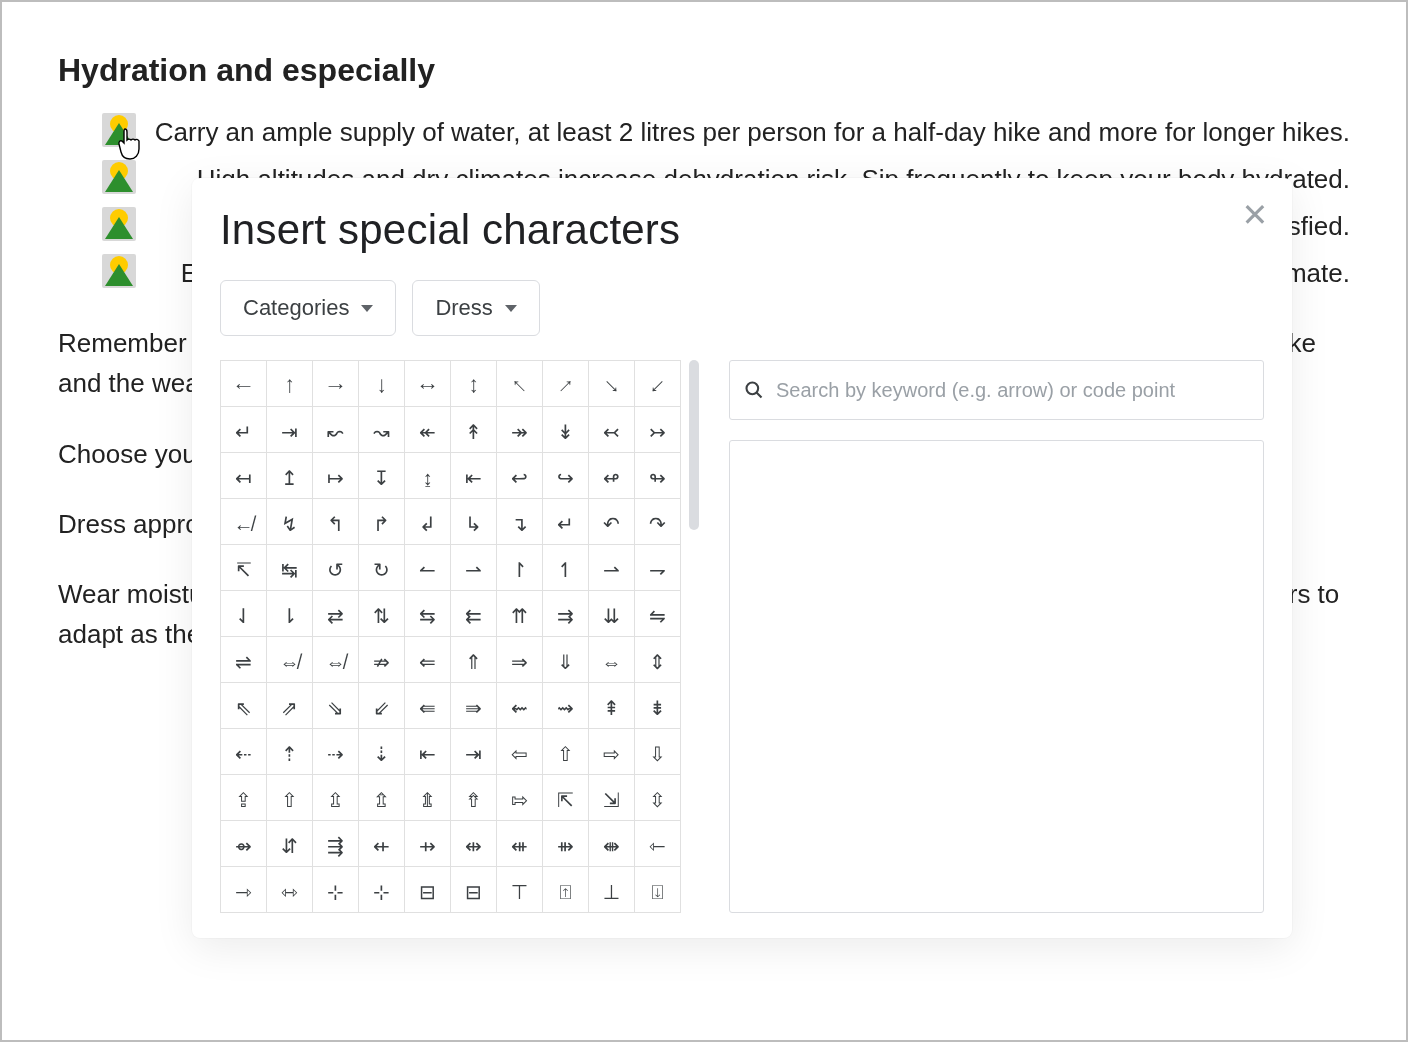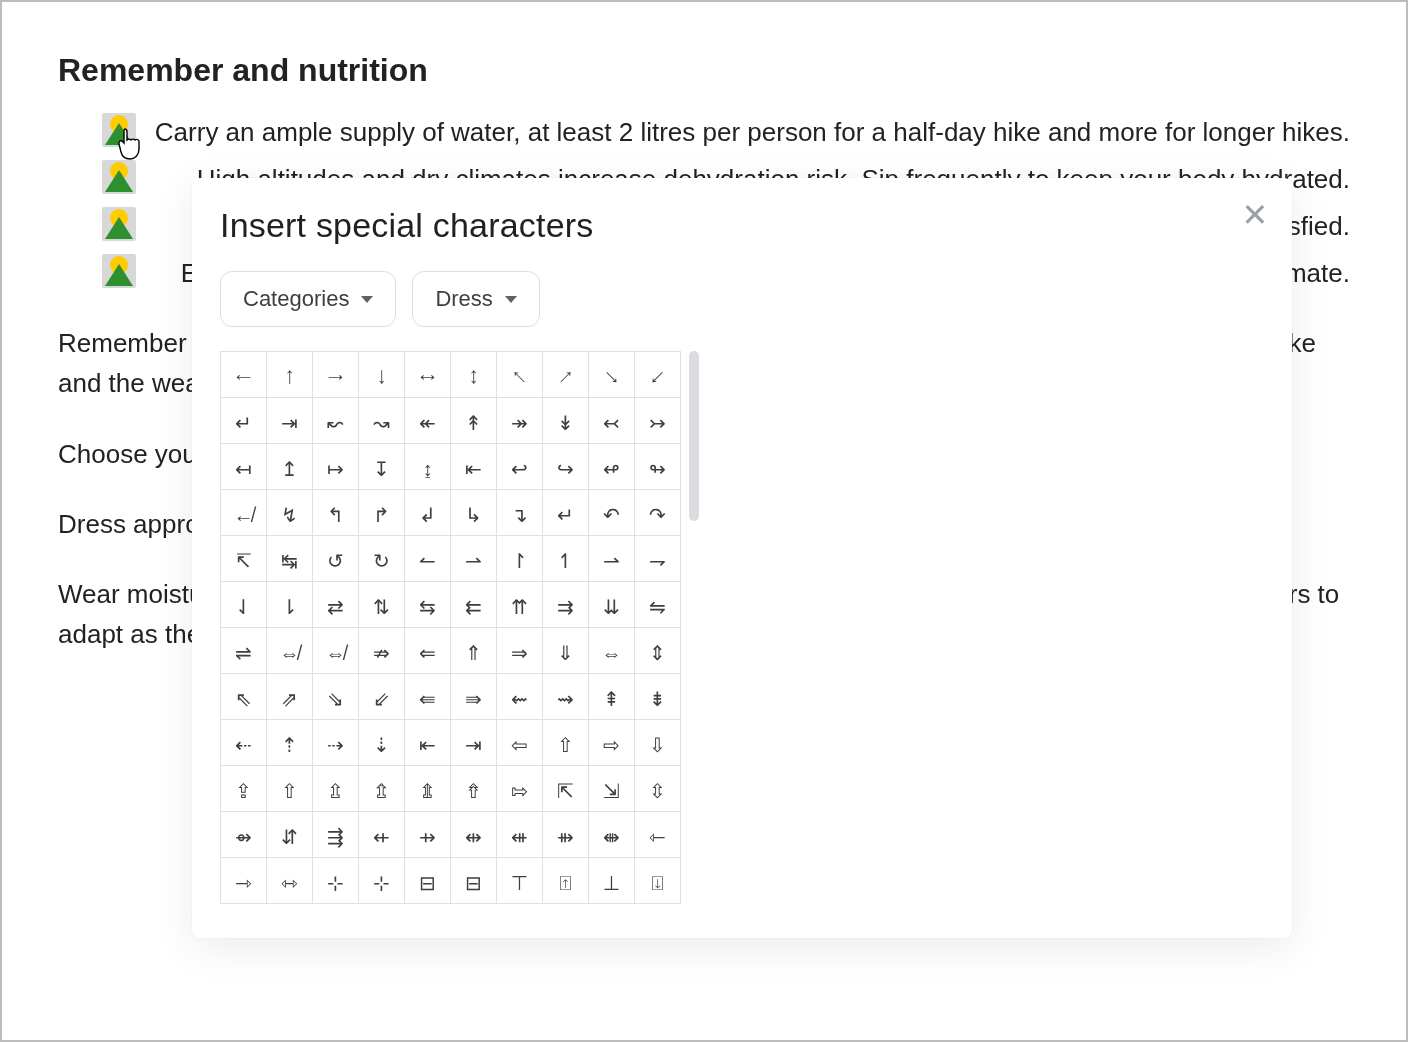--- a/index.html
+++ b/index.html
@@ -69,21 +69,21 @@
       top: 176px;
       width: 1100px;
       height: 760px;
       background: #fff;
       border-radius: 8px;
       box-shadow: 0 10px 40px rgba(0,0,0,0.08), 0 0 0 1px rgba(0,0,0,0.02);
       padding: 28px 28px 10px 28px;
     }
     .dialog-title {
       font-family: "Google Sans", "Segoe UI", Arial, sans-serif;
-      font-size: 34px;
+      font-size: 42px;
       font-weight: 400;
       color: #202124;
       letter-spacing: 0.2px;
     }
     .close-btn {
       position: absolute;
       right: 22px;
       top: 22px;
       width: 30px; height: 30px;
       display:flex; align-items:center; justify-content:center;
@@ -93,21 +93,21 @@
       font-family: Arial;
       line-height: 1;
     }
     .dropdown-row {
       display: flex;
       gap: 16px;
       margin-top: 26px;
     }
     .dd {
       border: 1px solid #dadce0;
-      border-radius: 12px;
+      border-radius: 6px;
       padding: 14px 22px;
       font-size: 22px;
       color: #3c4043;
       display: flex;
       align-items: center;
       gap: 12px;
       cursor: pointer;
       background: #fff;
     }
     .dd .caret {
@@ -183,21 +183,21 @@
       border: 1px solid #dadce0;
       border-radius: 3px;
       flex: 1;
     }
     .mag { display:flex; align-items:center; justify-content:center; }
   </style>
 </head>
 <body>
 
 <div class="doc">
-  <h2>Remember and nutrition</h2>
+  <h2>Hydration and especially</h2>
   <div class="bullets">
 
   <div class="bullet-row">
         <div class="bullet-icon-wrap">
           <div class="bullet-icon">
             <div class="sun"></div>
             <div class="mtn"></div>
           </div>
           <div class="cursor"><svg width="28" height="34" viewBox="0 0 28 34">
               <path d="M9 2 C10 2 11 3 11 5 L11 13 C12 12 14 12 15 13 C16 12 18 12 19 13 C20 12 22 12 23 14 L23 22 C23 28 19 32 14 32 C9 32 6 29 5 25 L3 17 C2.5 15 4 13 6 14 L8 16 L8 5 C8 3 8 2 9 2 Z" fill="#fff" stroke="#000" stroke-width="1.4"></path>
@@ -398,14 +398,26 @@
             <div class="cell">⊤</div>
             <div class="cell">⍐</div>
             <div class="cell">⊥</div>
             <div class="cell">⍗</div>
           </div>
         </div>
       <div class="scrollbar">
         <div class="thumb"></div>
       </div>
     </div>
+    <div class="right-col">
+      <div class="search">
+        <span class="mag">
+          <svg width="20" height="20" viewBox="0 0 24 24" fill="none" stroke="#3c4043" stroke-width="2.5">
+              <circle cx="10" cy="10" r="7"></circle>
+              <line x1="15" y1="15" x2="21" y2="21"></line>
+            </svg>
+        </span>
+        <input type="text" placeholder="Search by keyword (e.g. arrow) or code point" style="">
+      </div>
+      <div class="draw-box"></div>
+    </div>
   </div>
 </div>
 
 </body></html>

